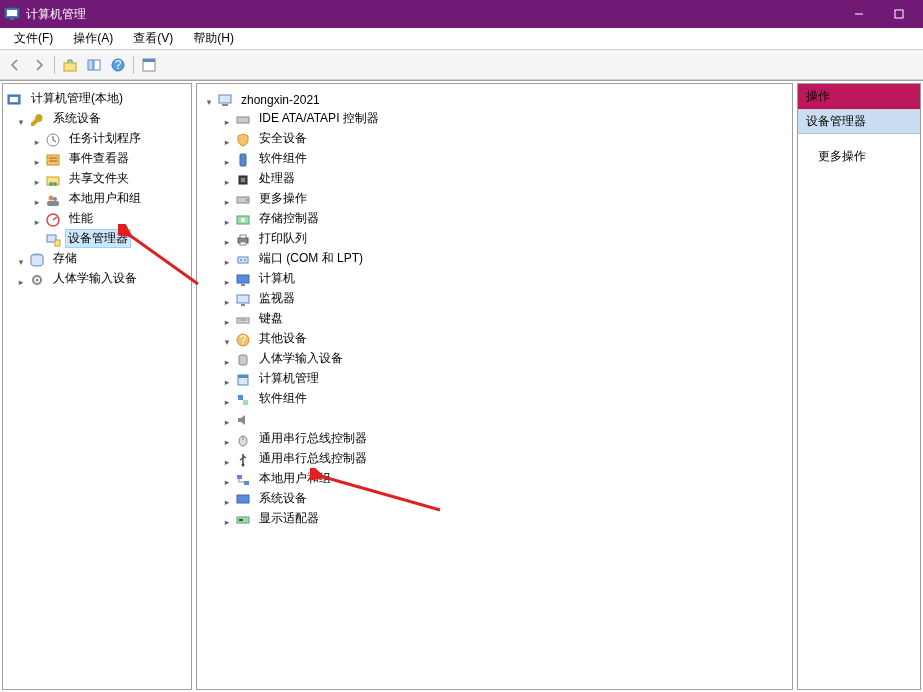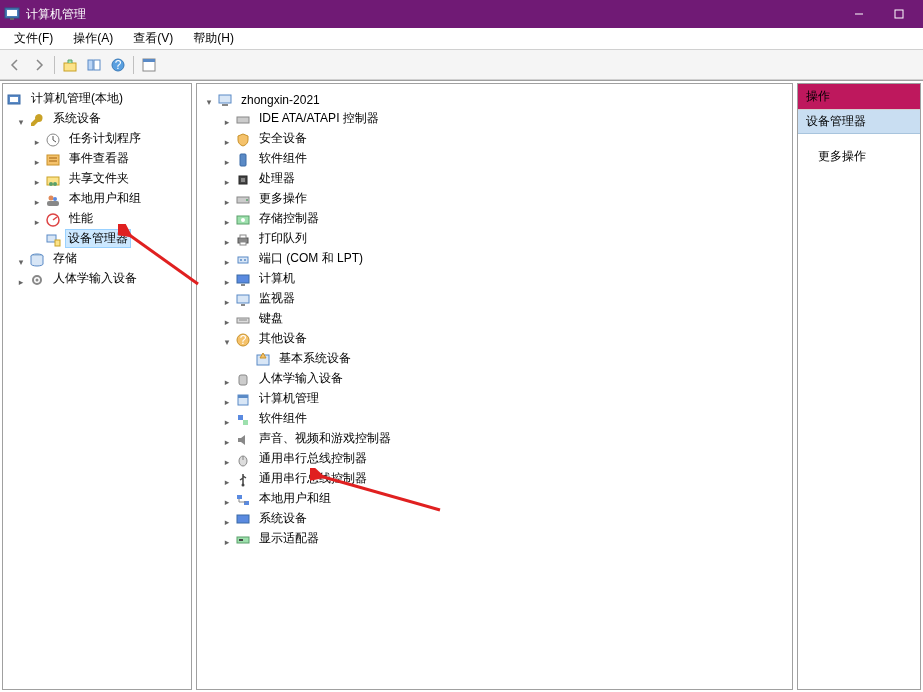--- a/index.html
+++ b/index.html
@@ -337,30 +337,20 @@
     <div class="tree-row" style="padding-left:22px">
         <span class="expander">▾</span>
         <span class="node-icon">
           <svg class="ico" viewBox="0 0 16 16">
             <circle cx="8" cy="8" r="6" fill="#f5c26b" stroke="#c9922b"></circle>
             <text x="8" y="12" font-size="10" text-anchor="middle" fill="#fff">?</text>
           </svg>
         </span>
         <span class="label">其他设备</span>
       </div>
-    <div class="tree-row" style="padding-left:42px">
-        <span class="expander none">▸</span>
-        <span class="node-icon">
-          <svg class="ico" viewBox="0 0 16 16">
-            <rect x="2" y="3" width="12" height="10" fill="#d8e6f6" stroke="#5a8ac6"></rect>
-            <path d="M8 1l3 5H5z" fill="#f5c26b" stroke="#c9922b"></path>
-          </svg>
-        </span>
-        <span class="label">基本系统设备</span>
-      </div>
     <div class="tree-row" style="padding-left:22px">
         <span class="expander">▸</span>
         <span class="node-icon">
           <svg class="ico" viewBox="0 0 16 16">
             <rect x="4" y="3" width="8" height="10" rx="2" fill="#ccc" stroke="#888"></rect>
           </svg>
         </span>
         <span class="label">人体学输入设备</span>
       </div>
     <div class="tree-row" style="padding-left:22px">
@@ -383,21 +373,20 @@
         </span>
         <span class="label">软件组件</span>
       </div>
     <div class="tree-row" style="padding-left:22px">
         <span class="expander">▸</span>
         <span class="node-icon">
           <svg class="ico" viewBox="0 0 16 16">
             <path d="M3 6h3l4-3v10l-4-3H3z" fill="#888"></path>
           </svg>
         </span>
-        <span class="label">声音、视频和游戏控制器</span>
       </div>
     <div class="tree-row" style="padding-left:22px">
         <span class="expander">▸</span>
         <span class="node-icon">
           <svg class="ico" viewBox="0 0 16 16">
             <ellipse cx="8" cy="9" rx="4" ry="5" fill="#ddd" stroke="#888"></ellipse>
             <line x1="8" y1="4" x2="8" y2="8" stroke="#888"></line>
           </svg>
         </span>
         <span class="label">通用串行总线控制器</span>

